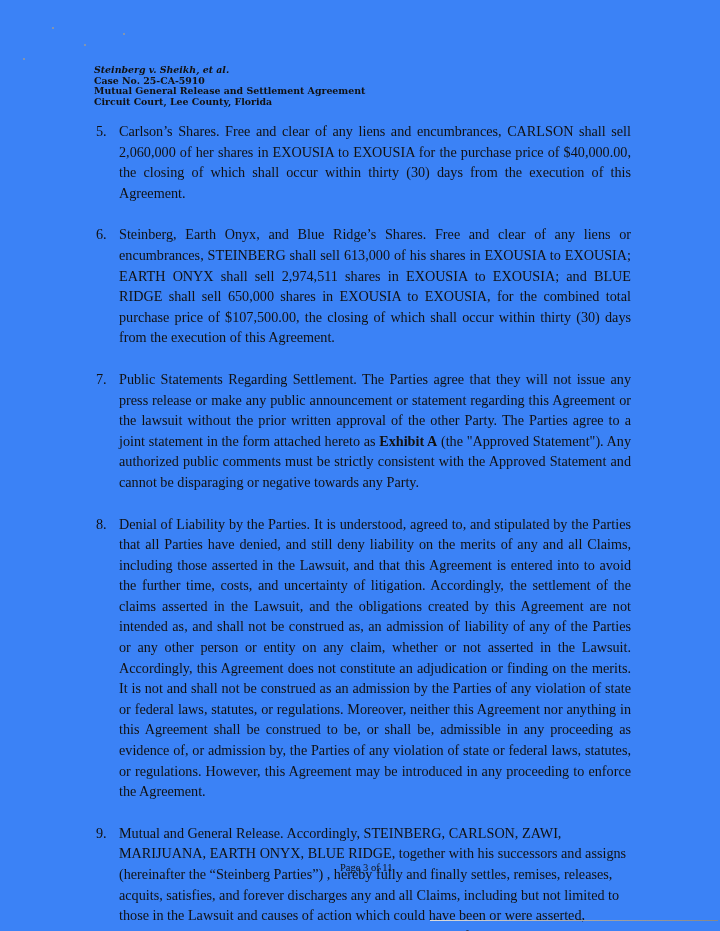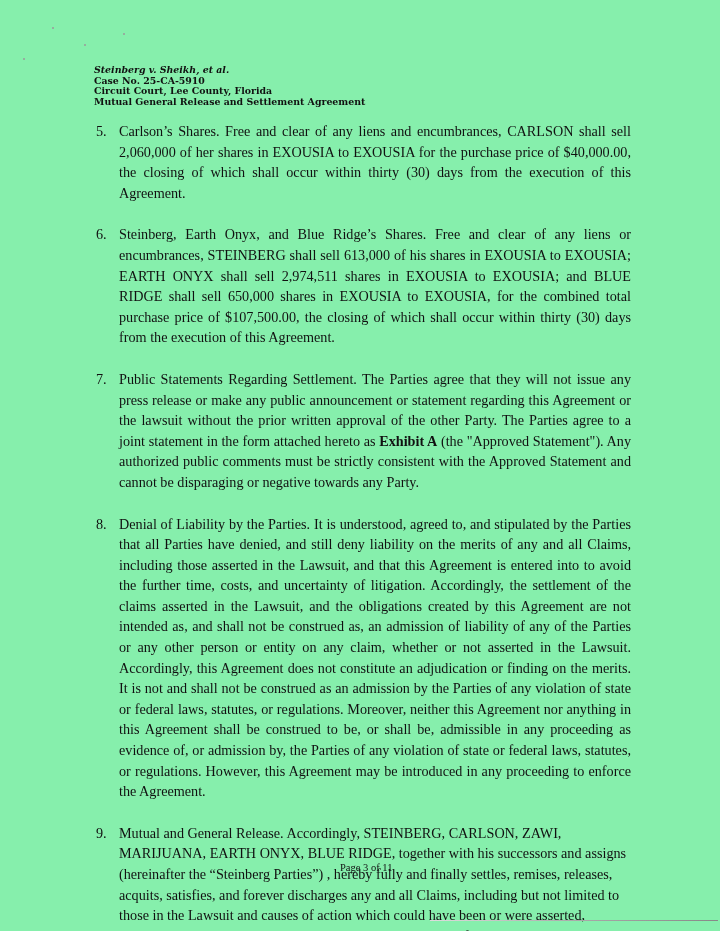--- a/index.html
+++ b/index.html
@@ -1,17 +1,17 @@
 <!DOCTYPE html>
 <html><head>
 <meta charset="utf-8">
 <style>
   html, body { margin: 0; padding: 0; background: #ffffff; }
   body { width: 720px; height: 931px; position: relative; overflow: hidden; }
-  .page { position: absolute; left: 0; top: 0; width: 720px; height: 931px; background: #86efac; }
+  .page { position: absolute; left: 0; top: 0; width: 720px; height: 931px; background: #3b82f6; }
   .speck { position: absolute; width: 2px; height: 2px; background: #9a9a9a; border-radius: 1px; }
   .caption {
     position: absolute; left: 94px; top: 65px;
     font-family: "DejaVu Serif", serif; font-size: 9.4px; font-weight: bold;
     line-height: 10.6px; color: #111;
   }
   .caption .it { font-style: italic; }
   .sections { position: absolute; left: 96px; top: 121px; width: 535px; }
   .sec { position: relative; padding-left: 23px; margin-bottom: 21px;
     font-family: "Liberation Serif", serif; font-size: 14.2px; line-height: 20.6px; color: #111;
@@ -29,22 +29,22 @@
 
 <div class="page">
   <span class="speck" style="left:52px;top:27px;"></span>
   <span class="speck" style="left:84px;top:44px;"></span>
   <span class="speck" style="left:123px;top:33px;"></span>
   <span class="speck" style="left:23px;top:58px;"></span>
 
   <div class="caption">
     <div class="it">Steinberg v. Sheikh, et al.</div>
     <div>Case No.  25-CA-5910</div>
+    <div>Mutual General Release and Settlement Agreement</div>
     <div>Circuit Court, Lee County, Florida</div>
-    <div>Mutual General Release and Settlement Agreement</div>
   </div>
 
   <div class="sections">
     <div class="sec">
       <span class="num">5.</span>
       <span class="head">Carlson’s Shares.</span><span> Free and clear of any liens and encumbrances, CARLSON shall sell 2,060,000 of her shares in EXOUSIA to EXOUSIA for the purchase price of $40,000.00, the closing of which shall occur within thirty (30) days from the execution of this Agreement.</span>
     </div>
     <div class="sec">
       <span class="num">6.</span>
       <span class="head">Steinberg, Earth Onyx, and Blue Ridge’s Shares.</span><span> Free and clear of any liens or encumbrances, STEINBERG shall sell 613,000 of his shares in EXOUSIA to EXOUSIA; EARTH ONYX shall sell 2,974,511 shares in EXOUSIA to EXOUSIA; and BLUE RIDGE shall sell 650,000 shares in EXOUSIA to EXOUSIA, for the combined total purchase price of $107,500.00, the closing of which shall occur within thirty (30) days from the execution of this Agreement.</span>

